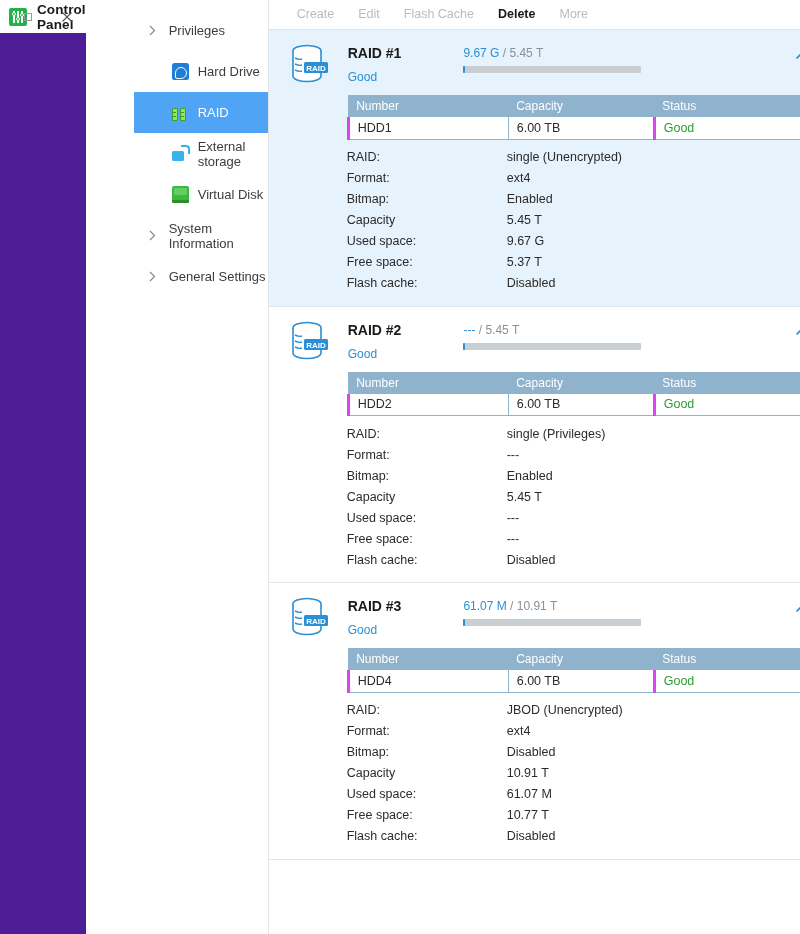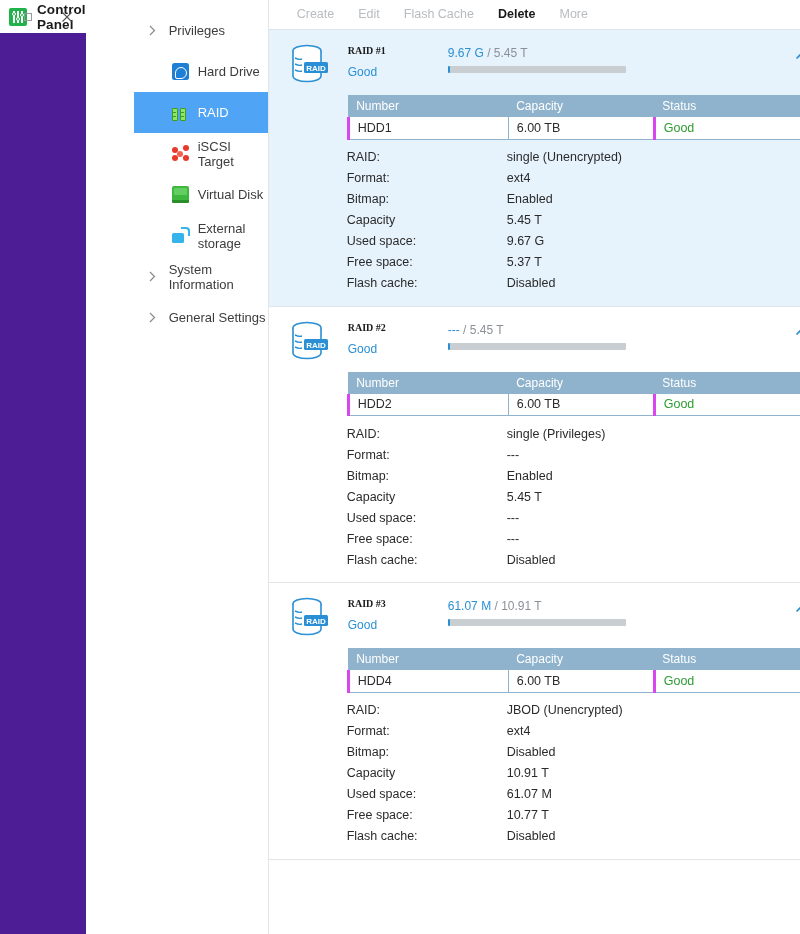--- a/index.html
+++ b/index.html
@@ -239,24 +239,23 @@
     position: relative;
   }
   .raid-cyl svg { display: block; }
 
   .panel-titlewrap {
     margin-left: 18px;
     flex: 0 0 auto;
     padding-top: 2px;
   }
   .panel-title {
-    font-size: 10px;
+    font-size: 14px;
     font-weight: bold;
     color: #1a1a1a;
-    font-family: Liberation Serif, serif;
   }
   .panel-status {
     margin-top: 9px;
     font-size: 12px;
     color: #2a8fd4;
   }
 
   .panel-usage {
     margin-left: 62px;
     flex: 0 0 auto;
@@ -414,39 +413,29 @@
       </div>
 
       <div class="nav-item selected">
         <span class="ic ico-raid">
             <i></i>
             <i></i>
           </span>
         <span class="lbl">RAID</span>
       </div>
 
+
       <div class="nav-item">
-        <span class="ic ico-iscsi">
-          <span class="a"></span>
-            <span class="b"></span>
-            <span class="c"></span>
-            <span class="d"></span>
-            <span class="e"></span>
-        </span>
-        <span class="lbl">iSCSI Target</span>
+        <span class="ic ico-extstorage"></span>
+        <span class="lbl">External storage</span>
       </div>
 
       <div class="nav-item">
         <span class="ic ico-vdisk"></span>
         <span class="lbl">Virtual Disk</span>
-      </div>
-
-      <div class="nav-item">
-        <span class="ic ico-extstorage"></span>
-        <span class="lbl">External storage</span>
       </div>
 
       <div class="nav-group">
         <span class="chev">
           <svg width="7" height="11" viewBox="0 0 7 11">
               <polyline points="1,1 5.5,5.5 1,10" fill="none" stroke="#8a8a8a" stroke-width="1.2"></polyline>
             </svg>
         </span>
         <span class="lbl">System Information</span>
       </div>

